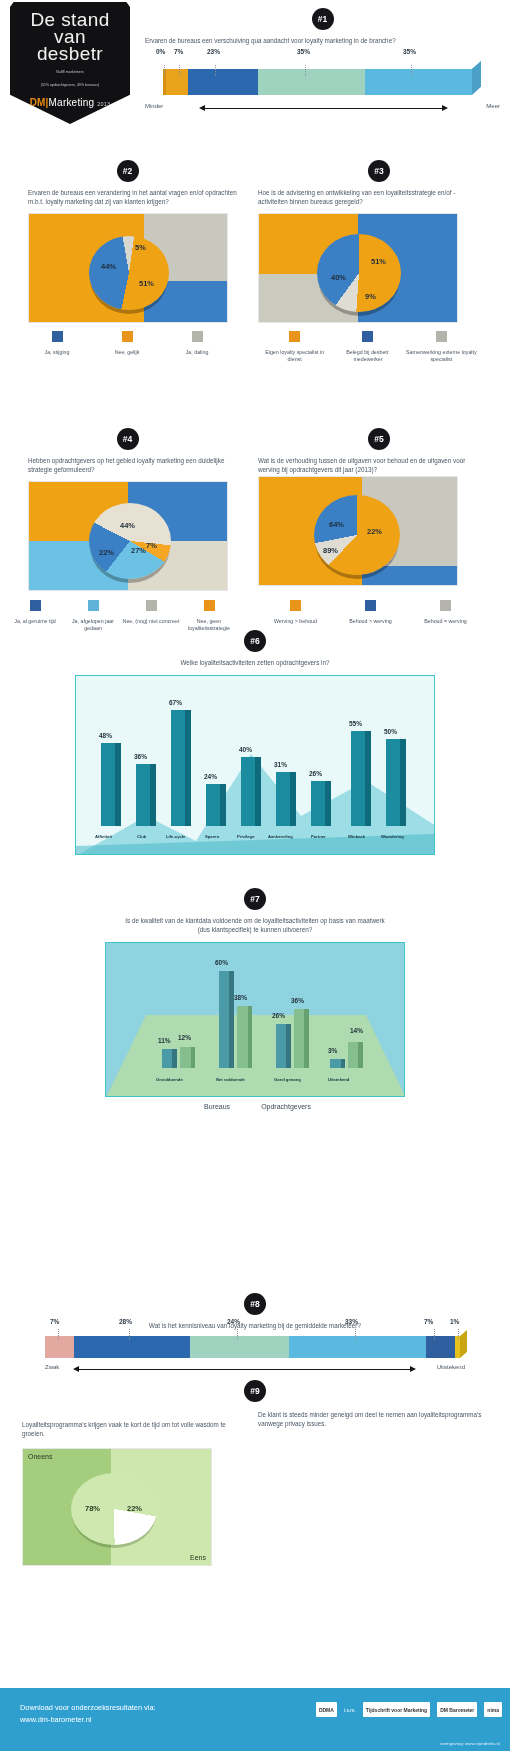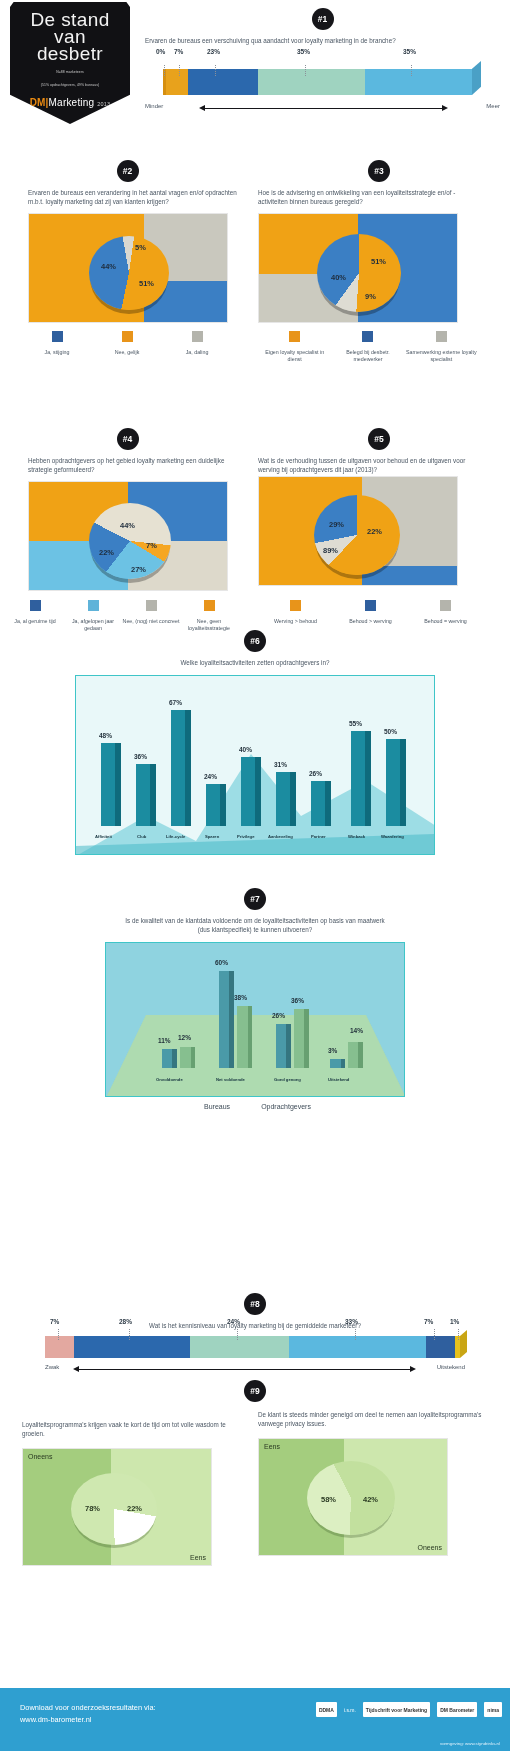--- a/index.html
+++ b/index.html
@@ -200,37 +200,37 @@
     <div class="photo" style="margin-top:7px;margin-left:18px;width:200px;height:110px;">
       <div style="position:absolute;left:0;top:0;width:50%;height:55%;background:#f0a215;"></div>
       <div style="position:absolute;right:0;top:0;width:50%;height:55%;background:#3b7fc4;"></div>
       <div style="position:absolute;left:0;bottom:0;width:50%;height:45%;background:#6cc2e4;"></div>
       <div style="position:absolute;right:0;bottom:0;width:50%;height:45%;background:#ddd9cb;"></div>
       <div class="pie3d" style="left:60px;top:21px;width:82px;height:76px;
            background:conic-gradient(from 96deg,#f5a623 0 25deg,#6cc2e4 25deg 122deg,#3b7fc4 122deg 201deg,#e6e1d2 201deg 360deg);
            box-shadow:0 5px 0 -1px rgba(0,0,0,.28);"></div>
       <div class="pct" style="left:91px;top:39px;color:#1f2d3d;">44%</div>
       <div class="pct" style="left:117px;top:59px;color:#1f2d3d;">7%</div>
-      <div class="pct" style="left:102px;top:83px;color:#1f2d3d;">27%</div>
+      <div class="pct" style="left:102px;top:64px;color:#1f2d3d;">27%</div>
       <div class="pct" style="left:70px;top:66px;color:#1f2d3d;">22%</div>
     </div>
   </div>
 
   <div style="position:absolute;left:258px;top:428px;width:242px;">
     <div class="badge">#5</div>
     <div class="q" style="width:230px;">Wat is de verhouding tussen de uitgaven voor behoud en de uitgaven voor werving bij opdrachtgevers dit jaar (2013)?</div>
     <div class="photo" style="margin-top:2px;width:200px;height:110px;">
       <div style="position:absolute;left:0;top:0;width:52%;height:100%;background:#f0a215;"></div>
       <div style="position:absolute;right:0;top:0;width:48%;height:82%;background:#c9c8be;"></div>
       <div style="position:absolute;right:0;bottom:0;width:48%;height:18%;background:#3b7fc4;"></div>
       <div class="pie3d" style="left:55px;top:18px;width:86px;height:80px;
            background:conic-gradient(from 0deg,#f0a215 0 223deg,#dedcd3 223deg 259deg,#3b7fc4 259deg 360deg);
            box-shadow:0 5px 0 -1px rgba(0,0,0,.28);"></div>
       <div class="pct" style="left:108px;top:50px;color:#1f2d3d;">22%</div>
-      <div class="pct" style="left:70px;top:43px;color:#1f2d3d;">29%</div>
+      <div class="pct" style="left:70px;top:43px;color:#1f2d3d;">64%</div>
       <div class="pct" style="left:64px;top:69px;color:#1f2d3d;">89%</div>
     </div>
   </div>
 
   <div class="legend" style="position:absolute;left:6px;top:592px;width:232px;">
     <div class="li">
       <span class="sw" style="background:#2f5f9e;"></span>
       <div class="lb">Ja, al geruime tijd</div>
     </div>
     <div class="li">
@@ -396,31 +396,20 @@
              box-shadow:0 4px 0 -1px rgba(60,90,40,.3);"></div>
         <div class="pct" style="left:62px;top:55px;color:#2a3a22;">78%</div>
         <div class="pct" style="left:104px;top:55px;color:#2a3a22;">22%</div>
         <div style="position:absolute;left:5px;top:4px;font-size:7px;color:#2a3a22;">Oneens</div>
         <div style="position:absolute;right:5px;bottom:4px;font-size:7px;color:#2a3a22;">Eens</div>
       </div>
     </div>
 
     <div style="position:absolute;left:258px;top:30px;width:230px;">
       <div class="q" style="width:225px;">De klant is steeds minder geneigd om deel te nemen aan loyaliteitsprogramma's vanwege privacy issues.</div>
-      <div class="photo" style="margin-top:10px;width:190px;height:118px;background:#b7d98f;">
-        <div style="position:absolute;left:0;top:0;width:45%;height:100%;background:#a4cd7e;"></div>
-        <div style="position:absolute;right:0;top:0;width:55%;height:100%;background:#cde7ad;"></div>
-        <div class="pie3d" style="left:48px;top:22px;width:88px;height:74px;
-             background:conic-gradient(from 182deg,#dcefc2 0 151deg,#c2e09e 151deg 360deg);
-             box-shadow:0 4px 0 -1px rgba(60,90,40,.3);"></div>
-        <div class="pct" style="left:62px;top:56px;color:#2a3a22;">58%</div>
-        <div class="pct" style="left:104px;top:56px;color:#2a3a22;">42%</div>
-        <div style="position:absolute;left:5px;top:4px;font-size:7px;color:#2a3a22;">Eens</div>
-        <div style="position:absolute;right:5px;bottom:4px;font-size:7px;color:#2a3a22;">Oneens</div>
-      </div>
     </div>
   </div>
 
   <div class="footer">
     <div class="txt">
       <div>Download voor onderzoeksresultaten via:</div>
       <div>www.dm-barometer.nl</div>
     </div>
     <div class="logostrip">
       <div class="lgbox">DDMA</div>

